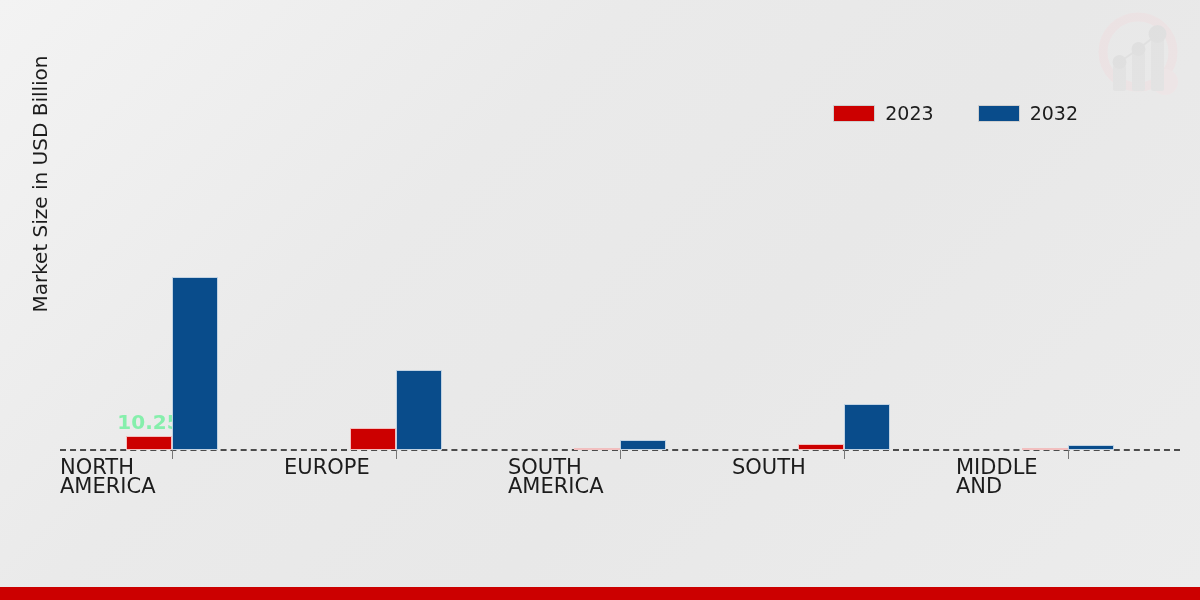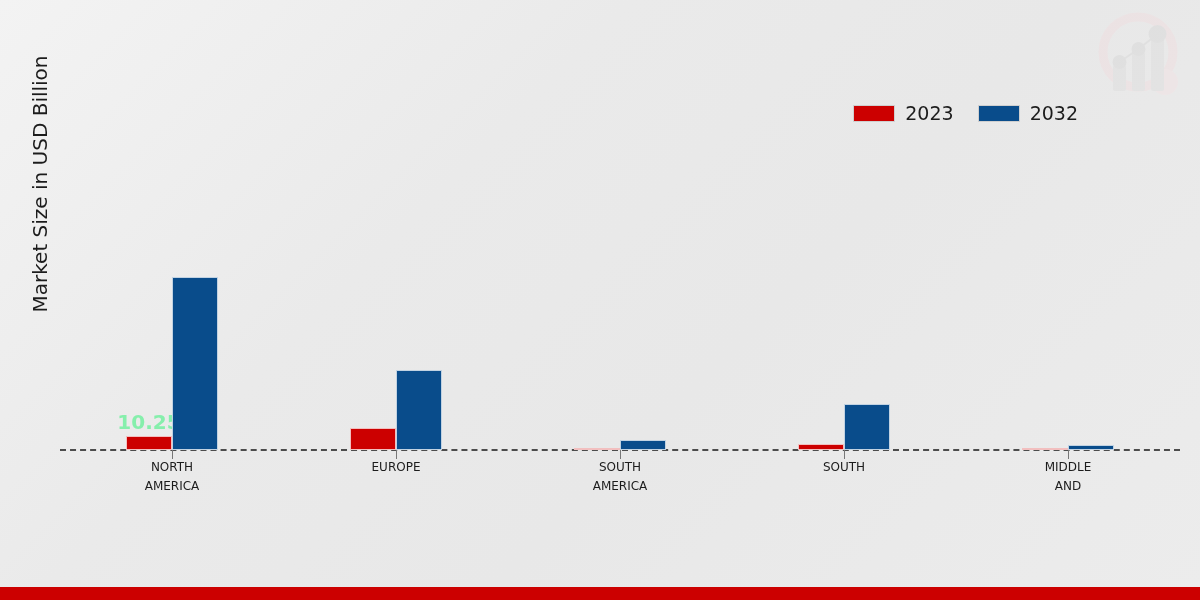--- a/index.html
+++ b/index.html
@@ -48,21 +48,21 @@
     font-family: "DejaVu Sans", sans-serif;
   }
 
   
   .legend {
     position: absolute;
     right: 122px;
     top: 102px;
     display: flex;
     align-items: center;
-    gap: 24px;
+    gap: 44px;
     padding-left: 37px;
   }
   .legend-item {
     display: flex;
     align-items: center;
     gap: 10px;
   }
   .legend-swatch {
     width: 40px;
     height: 15px;
@@ -166,22 +166,21 @@
   
   .categories {
     position: absolute;
     left: 60px;
     top: 458px;
     width: 1120px;
     display: flex;
   }
   .category {
     flex: 1 1 0;
-    text-align: center;
-    font-size: 12px;
+    font-size: 21px;
     line-height: 19px;
     color: #1c1c1c;
     font-family: "DejaVu Sans", sans-serif;
   }
 
   
   .footer-bar {
     position: absolute;
     left: 0;
     bottom: 0;

